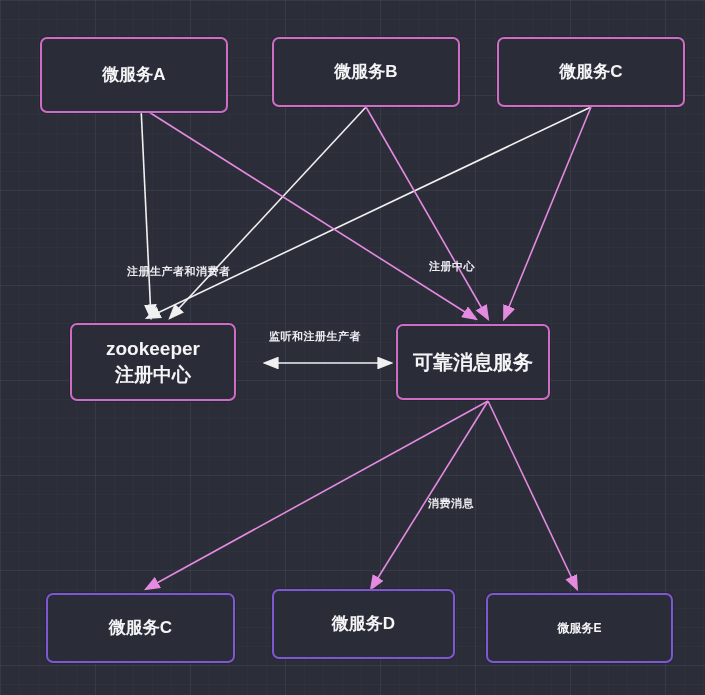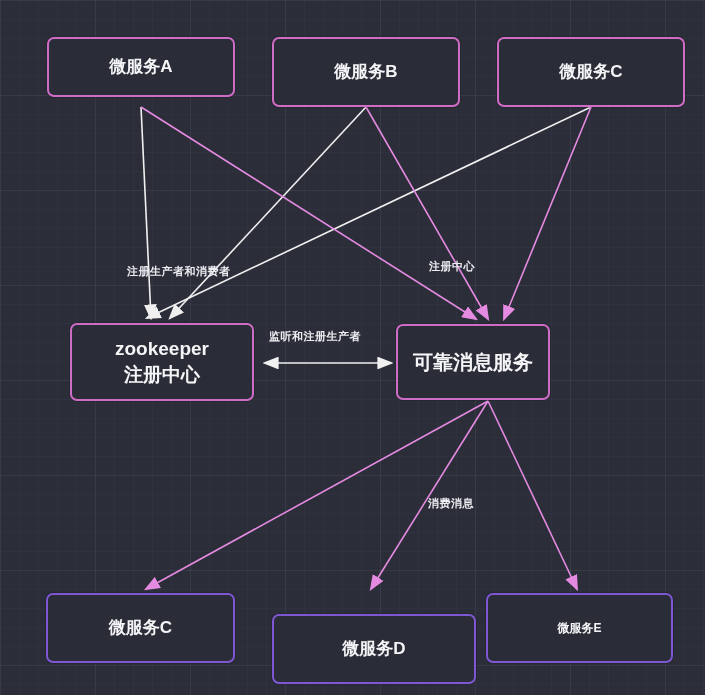--- a/index.html
+++ b/index.html
@@ -53,28 +53,28 @@
         <line x1="265" y1="363" x2="391" y2="363" stroke="#f0f0f0" stroke-width="1.6" marker-end="url(#arrow-white)" marker-start="url(#arrow-white)"></line>
         <line x1="141" y1="107" x2="476" y2="319" stroke="#e48ae0" stroke-width="1.6" marker-end="url(#arrow-pink)"></line>
         <line x1="366" y1="107" x2="488" y2="319" stroke="#e48ae0" stroke-width="1.6" marker-end="url(#arrow-pink)"></line>
         <line x1="591" y1="107" x2="504" y2="319" stroke="#e48ae0" stroke-width="1.6" marker-end="url(#arrow-pink)"></line>
         <line x1="488" y1="401" x2="146" y2="589" stroke="#e48ae0" stroke-width="1.6" marker-end="url(#arrow-pink)"></line>
         <line x1="488" y1="401" x2="371" y2="589" stroke="#e48ae0" stroke-width="1.6" marker-end="url(#arrow-pink)"></line>
         <line x1="488" y1="401" x2="577" y2="589" stroke="#e48ae0" stroke-width="1.6" marker-end="url(#arrow-pink)"></line>
       </g>
   </svg>
   <div id="nodes">
-      <div class="node" style="left: 47px; top: 37px; width: 188px; height: 60px; font-size: 17px;">微服务A</div>
+      <div class="node" style="left: 40px; top: 37px; width: 188px; height: 76px; font-size: 17px;">微服务A</div>
       <div class="node" style="left: 272px; top: 37px; width: 188px; height: 70px; font-size: 17px;">微服务B</div>
       <div class="node" style="left: 497px; top: 37px; width: 188px; height: 70px; font-size: 17px;">微服务C</div>
-      <div class="node" style="left: 70px; top: 323px; width: 184px; height: 78px; font-size: 19px;">zookeeper
+      <div class="node" style="left: 70px; top: 323px; width: 166px; height: 78px; font-size: 19px;">zookeeper
 注册中心</div>
       <div class="node" style="left: 396px; top: 324px; width: 154px; height: 76px; font-size: 20px;">可靠消息服务</div>
       <div class="node violet" style="left: 46px; top: 593px; width: 189px; height: 70px; font-size: 17px;">微服务C</div>
-      <div class="node violet" style="left: 272px; top: 614px; width: 204px; height: 70px; font-size: 17px;">微服务D</div>
+      <div class="node violet" style="left: 272px; top: 589px; width: 183px; height: 70px; font-size: 17px;">微服务D</div>
       <div class="node violet" style="left: 486px; top: 593px; width: 187px; height: 70px; font-size: 12px;">微服务E</div>
     </div>
   <div id="edge-labels">
       <div class="edge-label" style="left: 127px; top: 264px;">注册生产者和消费者</div>
       <div class="edge-label" style="left: 429px; top: 259px;">注册中心</div>
       <div class="edge-label" style="left: 269px; top: 329px;">监听和注册生产者</div>
       <div class="edge-label" style="left: 428px; top: 496px; text-align: center;">消费消息</div>
     </div>
 </div>
 

